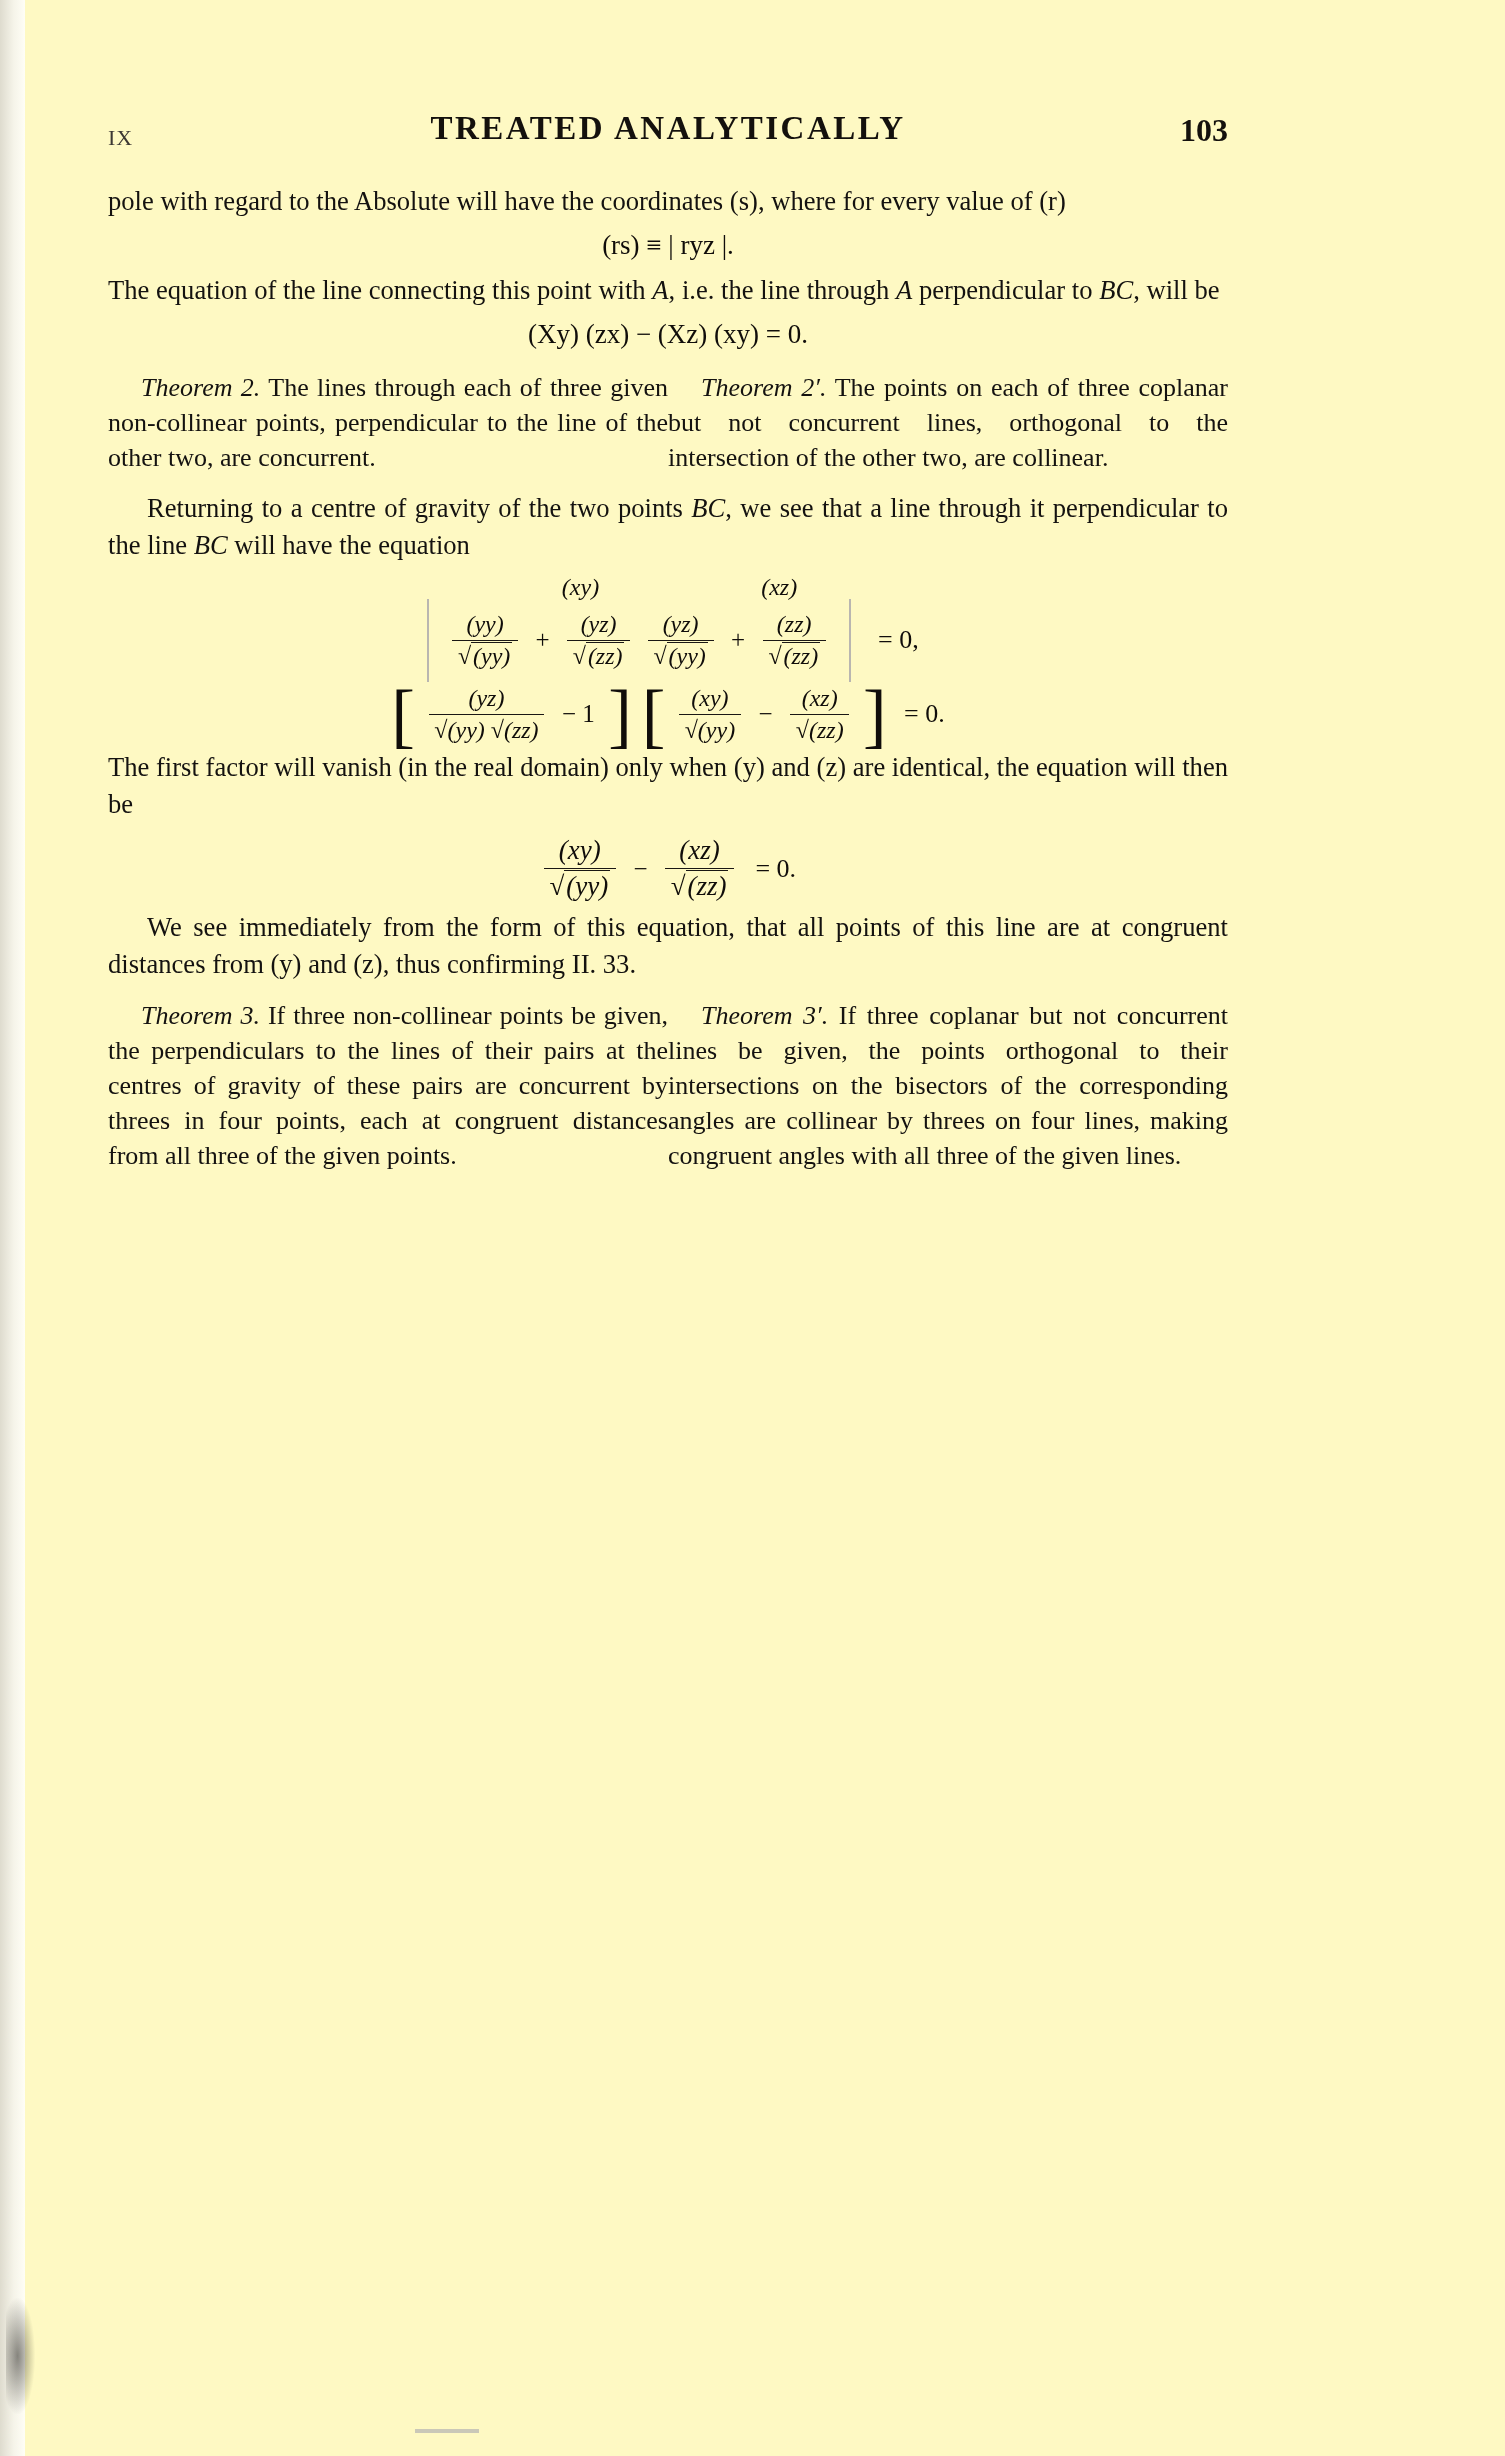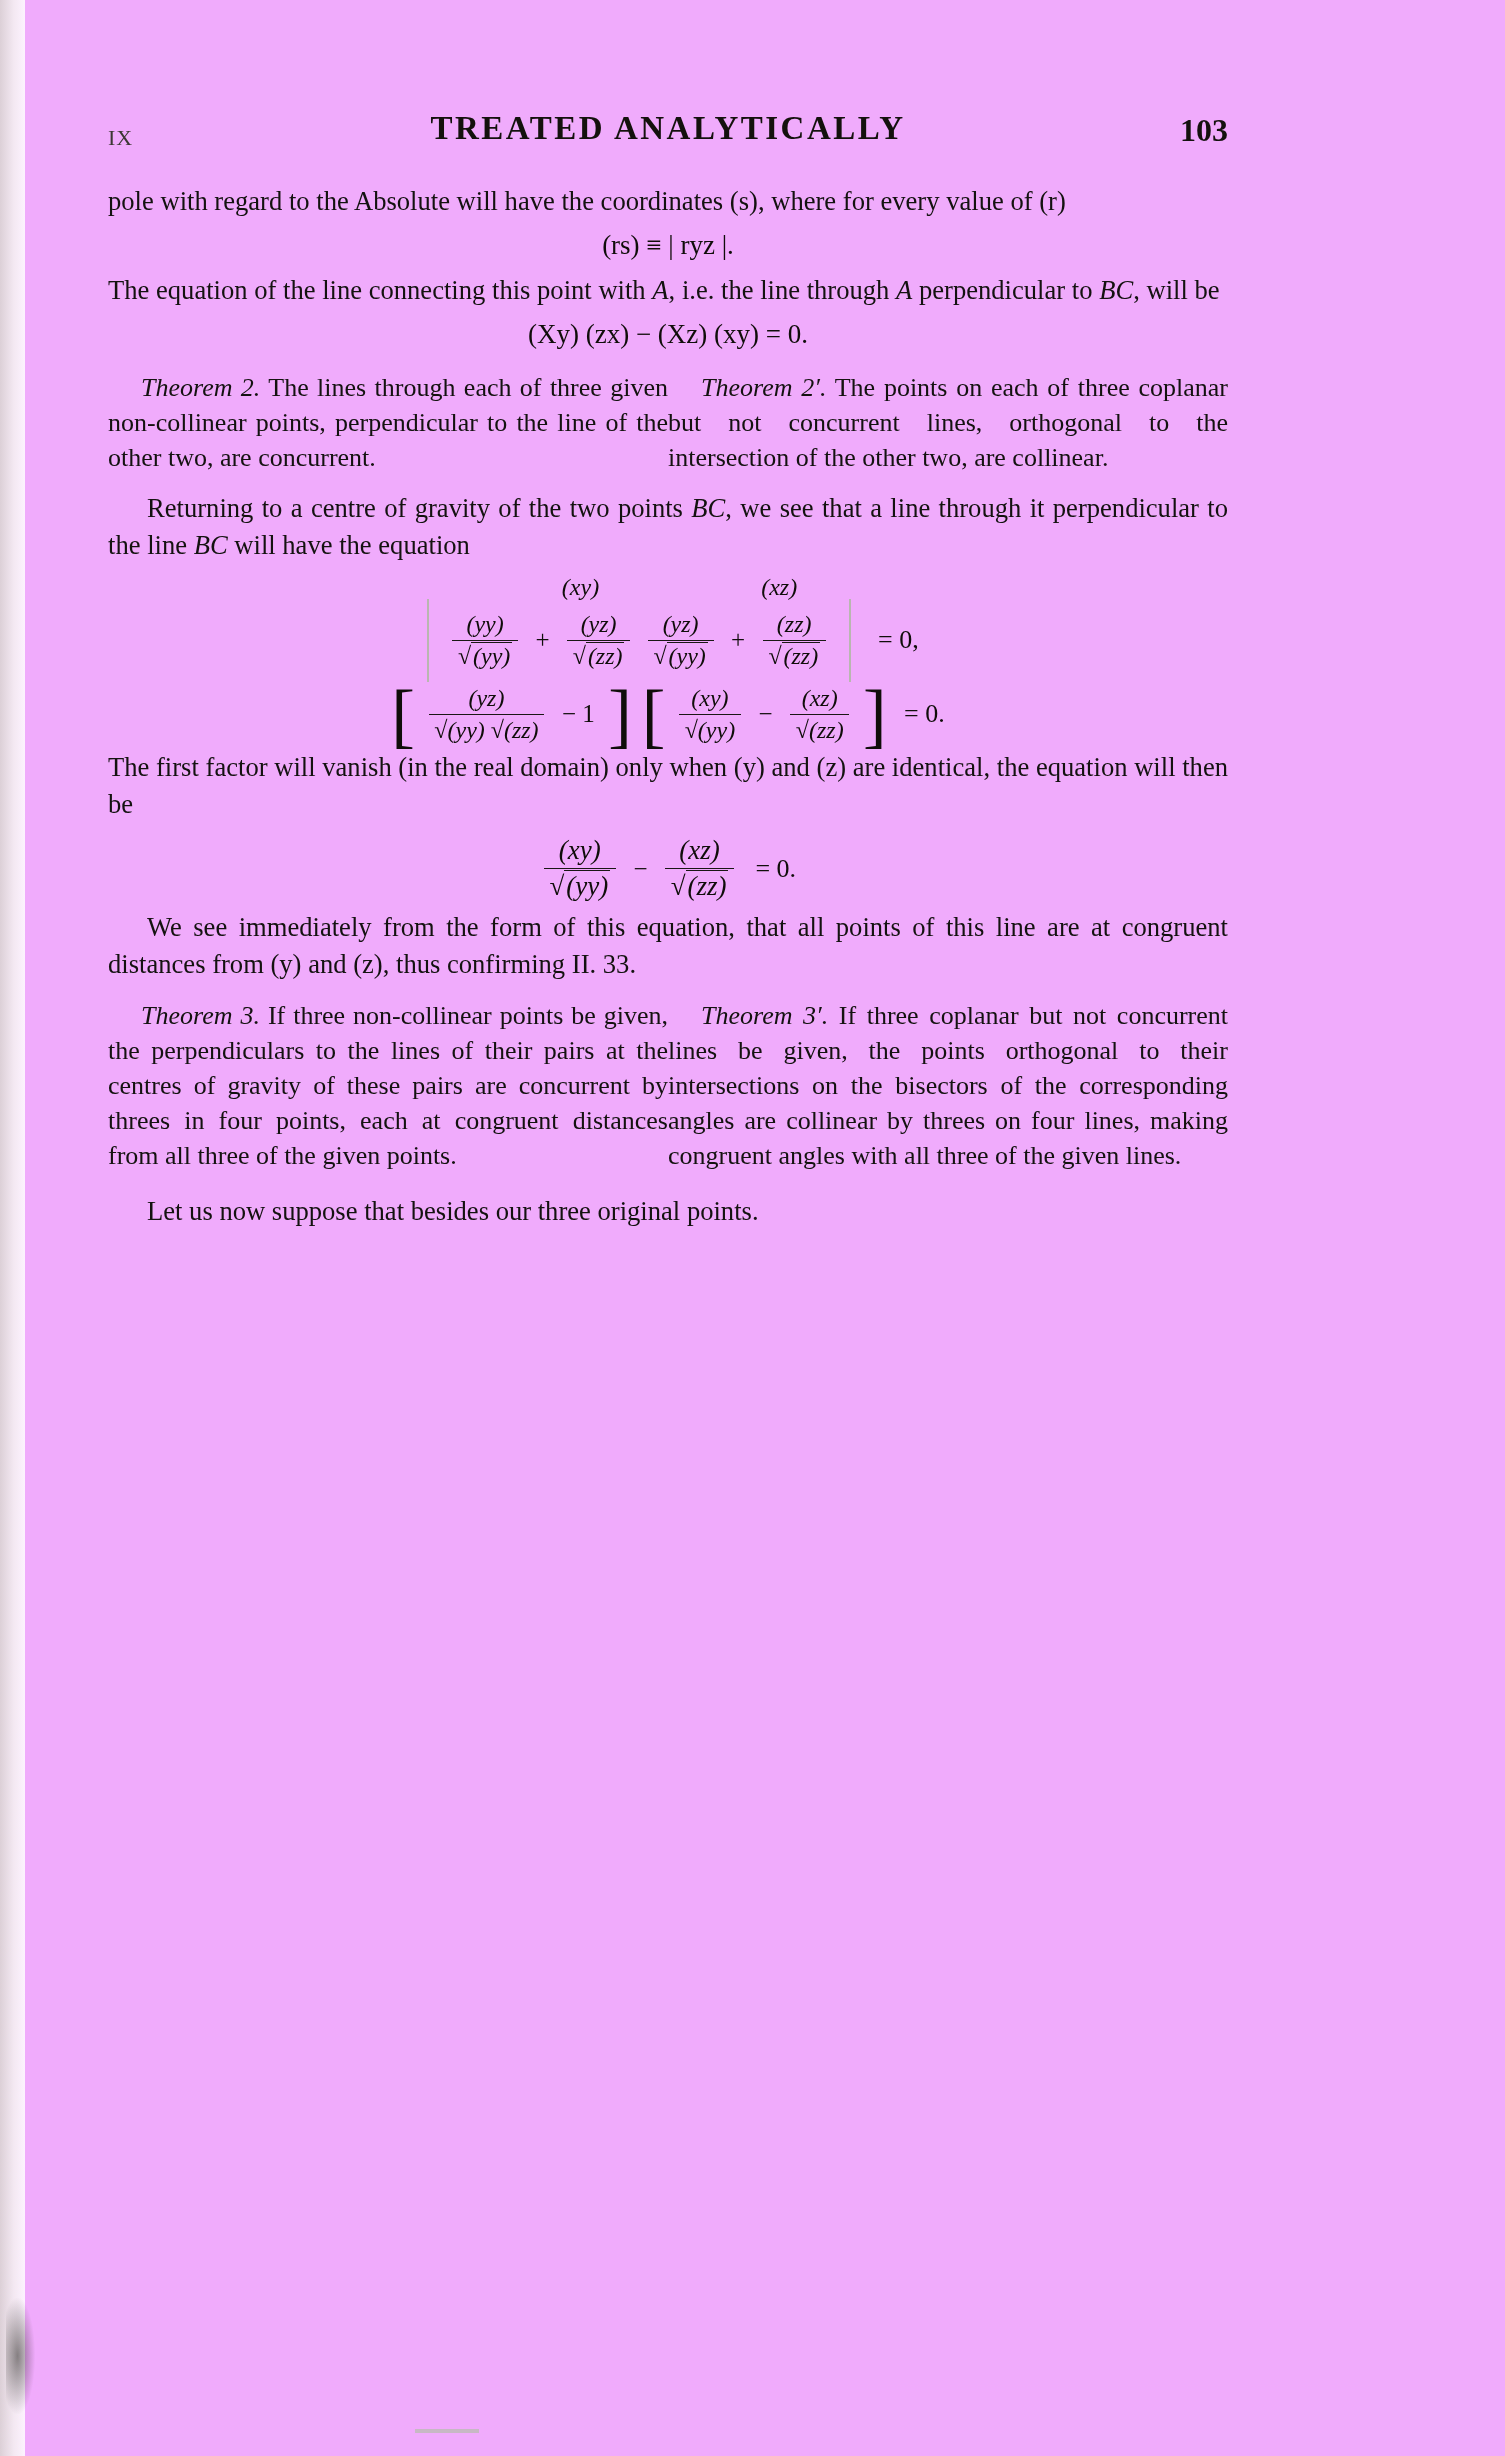--- a/index.html
+++ b/index.html
@@ -13,21 +13,21 @@
     font-family: "Liberation Serif", serif;
     color: #100d0a;
     position: relative;
     overflow: hidden;
   }
   .page {
     position: absolute;
     left: 0; top: 0;
     width: 1505px;
     height: 2456px;
-    background: #f0abfc;
+    background: #fef9c3;
   }
   
   .scan-edge-left {
     position: absolute;
     left: 0; top: 0;
     width: 25px; height: 2456px;
     background: linear-gradient(to right, #d8d6d0 0%, #f4f3f0 55%, #ffffff 100%);
     opacity: .85;
   }
   .scan-smudge {
@@ -316,17 +316,16 @@
       <div class="col">
         <p class="col-first-line"><span class="lead">Theorem 3.</span>
           <span>If three non-collinear points be given, the perpendiculars to the lines of their pairs at the centres of gravity of these pairs are concurrent by threes in four points, each at congruent distances from all three of the given points.</span></p>
       </div>
       <div class="col">
         <p class="col-first-line"><span class="lead">Theorem 3′.</span>
           <span>If three coplanar but not concurrent lines be given, the points orthogonal to their intersections on the bisectors of the corresponding angles are collinear by threes on four lines, making congruent angles with all three of the given lines.</span></p>
       </div>
     </div>
 
-    <p class="last-line">Let us now suppose that besides our three original points.</p>
 
   </div>
 </div>
 
 
 </body></html>

